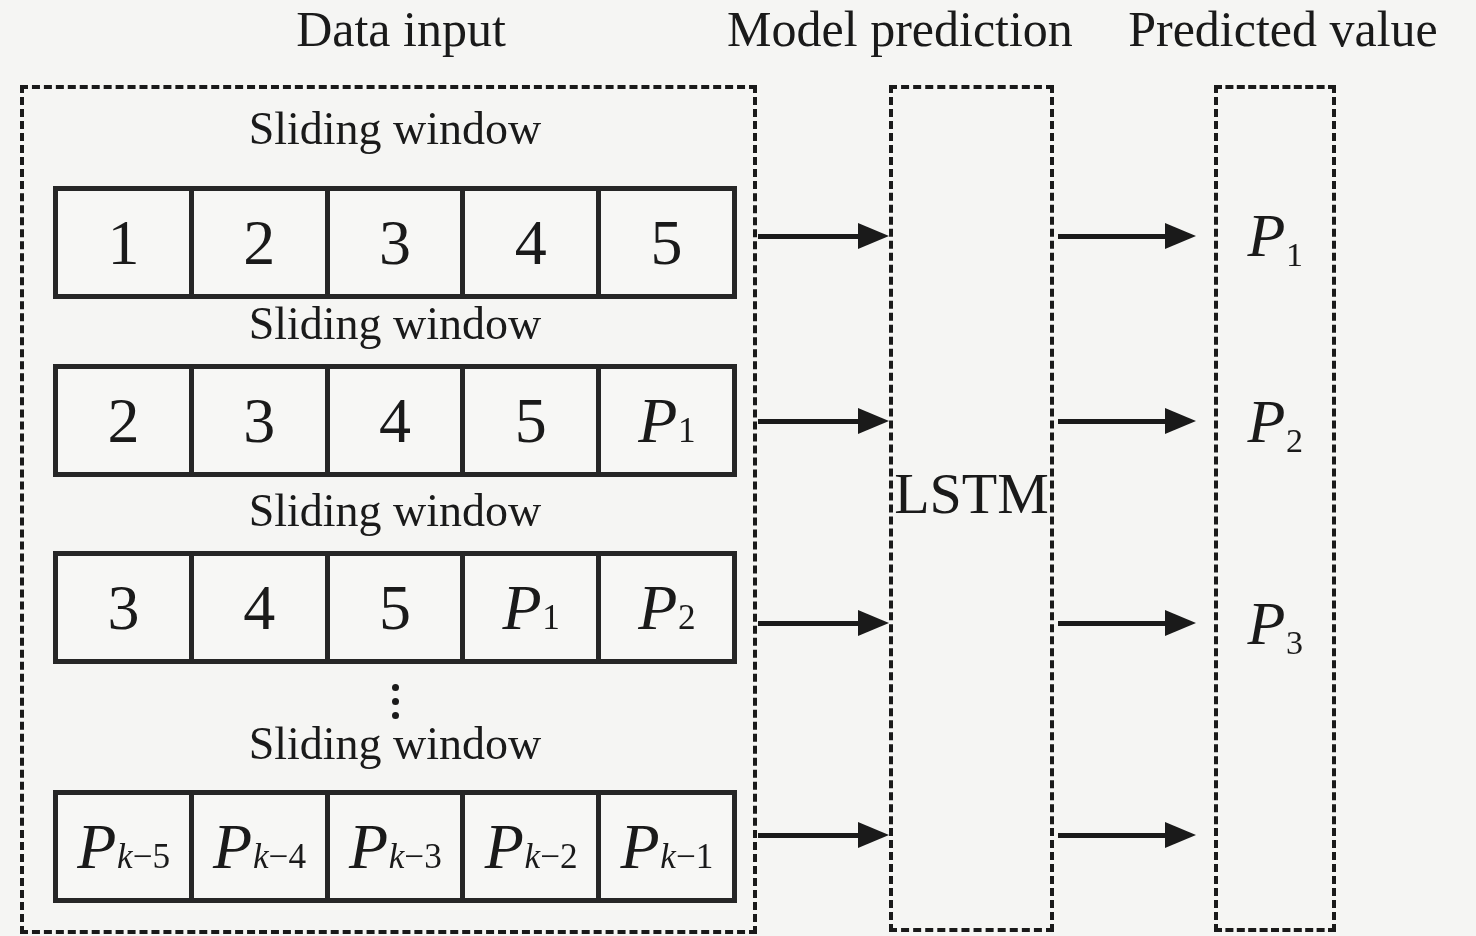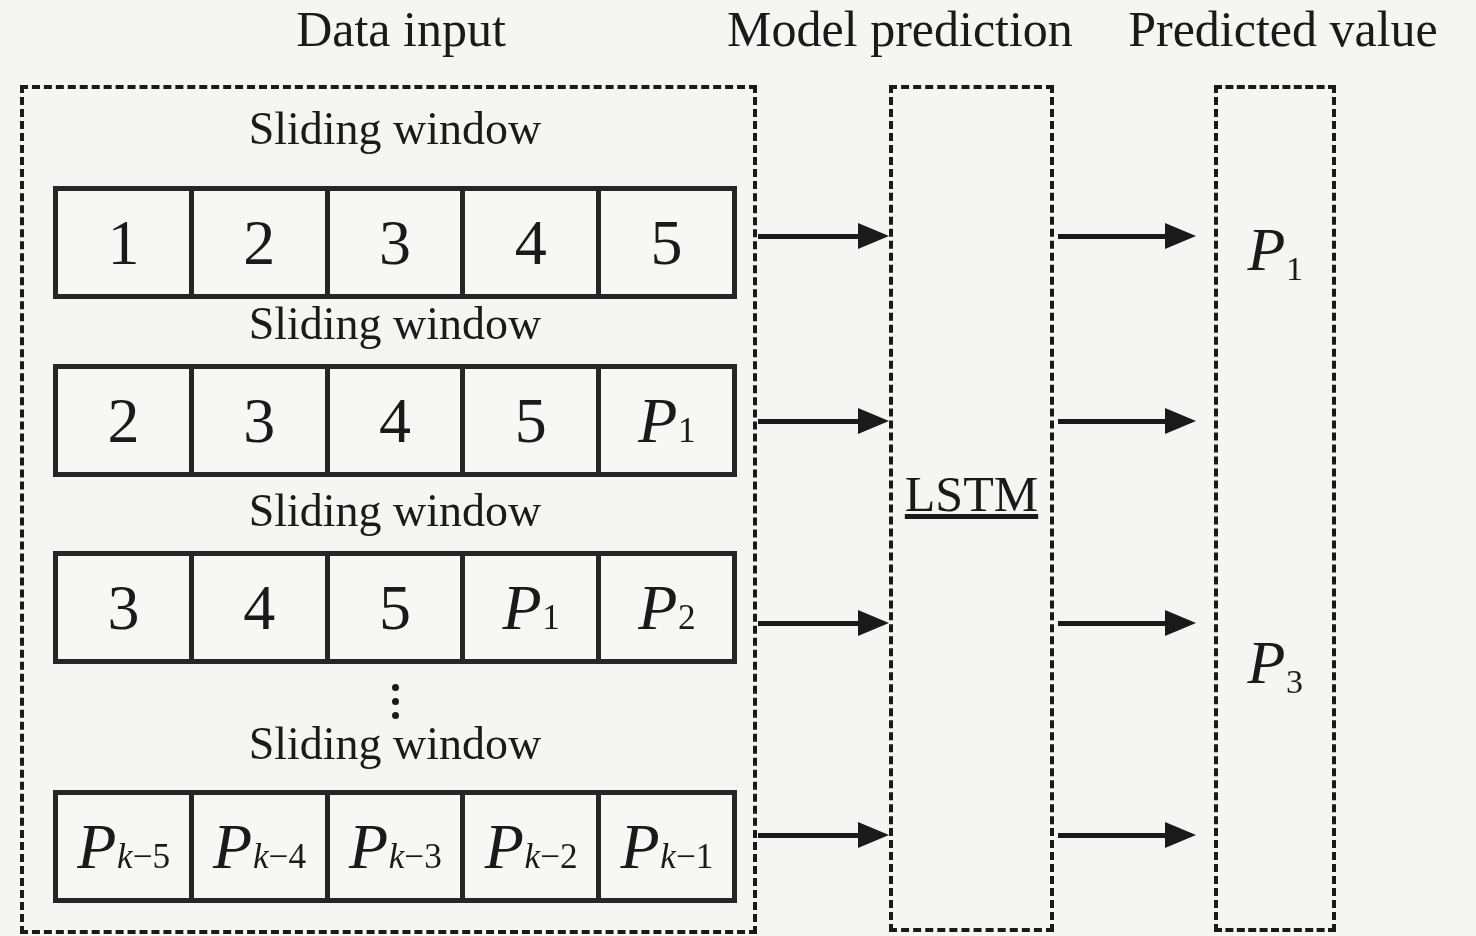--- a/index.html
+++ b/index.html
@@ -24,21 +24,21 @@
   .panel{
     position:absolute;
     border:4px dashed #1a1a1a;
     box-sizing:border-box;
   }
   .panel-input{left:20px;top:85px;width:737px;height:849px;}
   .panel-model{left:889px;top:85px;width:165px;height:847px;}
   .panel-output{left:1214px;top:85px;width:122px;height:847px;}
   .lstm-label{
     position:absolute;left:0;right:0;top:372px;
-    text-align:center;font-size:50px;line-height:66px;text-decoration:underline;
+    text-align:center;font-size:58px;line-height:66px;
   }
   
   .win-label{
     position:absolute;left:53px;width:684px;
     text-align:center;font-size:46px;line-height:52px;
   }
   .win-row{
     position:absolute;left:53px;width:684px;height:113px;
     display:flex;
     border:5px solid #262626;
@@ -156,15 +156,16 @@
       <div class="dot"></div>
     </div>
     <div class="arrow" style="top: 234px; left: 758px; width: 100px;"></div>
     <div class="arrow" style="top: 234px; left: 1058px; width: 107px;"></div>
     <div class="arrow" style="top: 419px; left: 758px; width: 100px;"></div>
     <div class="arrow" style="top: 419px; left: 1058px; width: 107px;"></div>
     <div class="arrow" style="top: 621px; left: 758px; width: 100px;"></div>
     <div class="arrow" style="top: 621px; left: 1058px; width: 107px;"></div>
     <div class="arrow" style="top: 833px; left: 758px; width: 100px;"></div>
     <div class="arrow" style="top: 833px; left: 1058px; width: 107px;"></div>
-    <div class="pv" style="top: 216px;"><i>P</i><sub>1</sub></div>
-    <div class="pv" style="top: 590px; margin-top: 39px;"><i>P</i><sub>3</sub></div>
+    <div class="pv" style="top: 202px;"><i>P</i><sub>1</sub></div>
+    <div class="pv" style="top: 388px;"><i>P</i><sub>2</sub></div>
+    <div class="pv" style="top: 590px;"><i>P</i><sub>3</sub></div>
   </div>
 
 </body></html>

